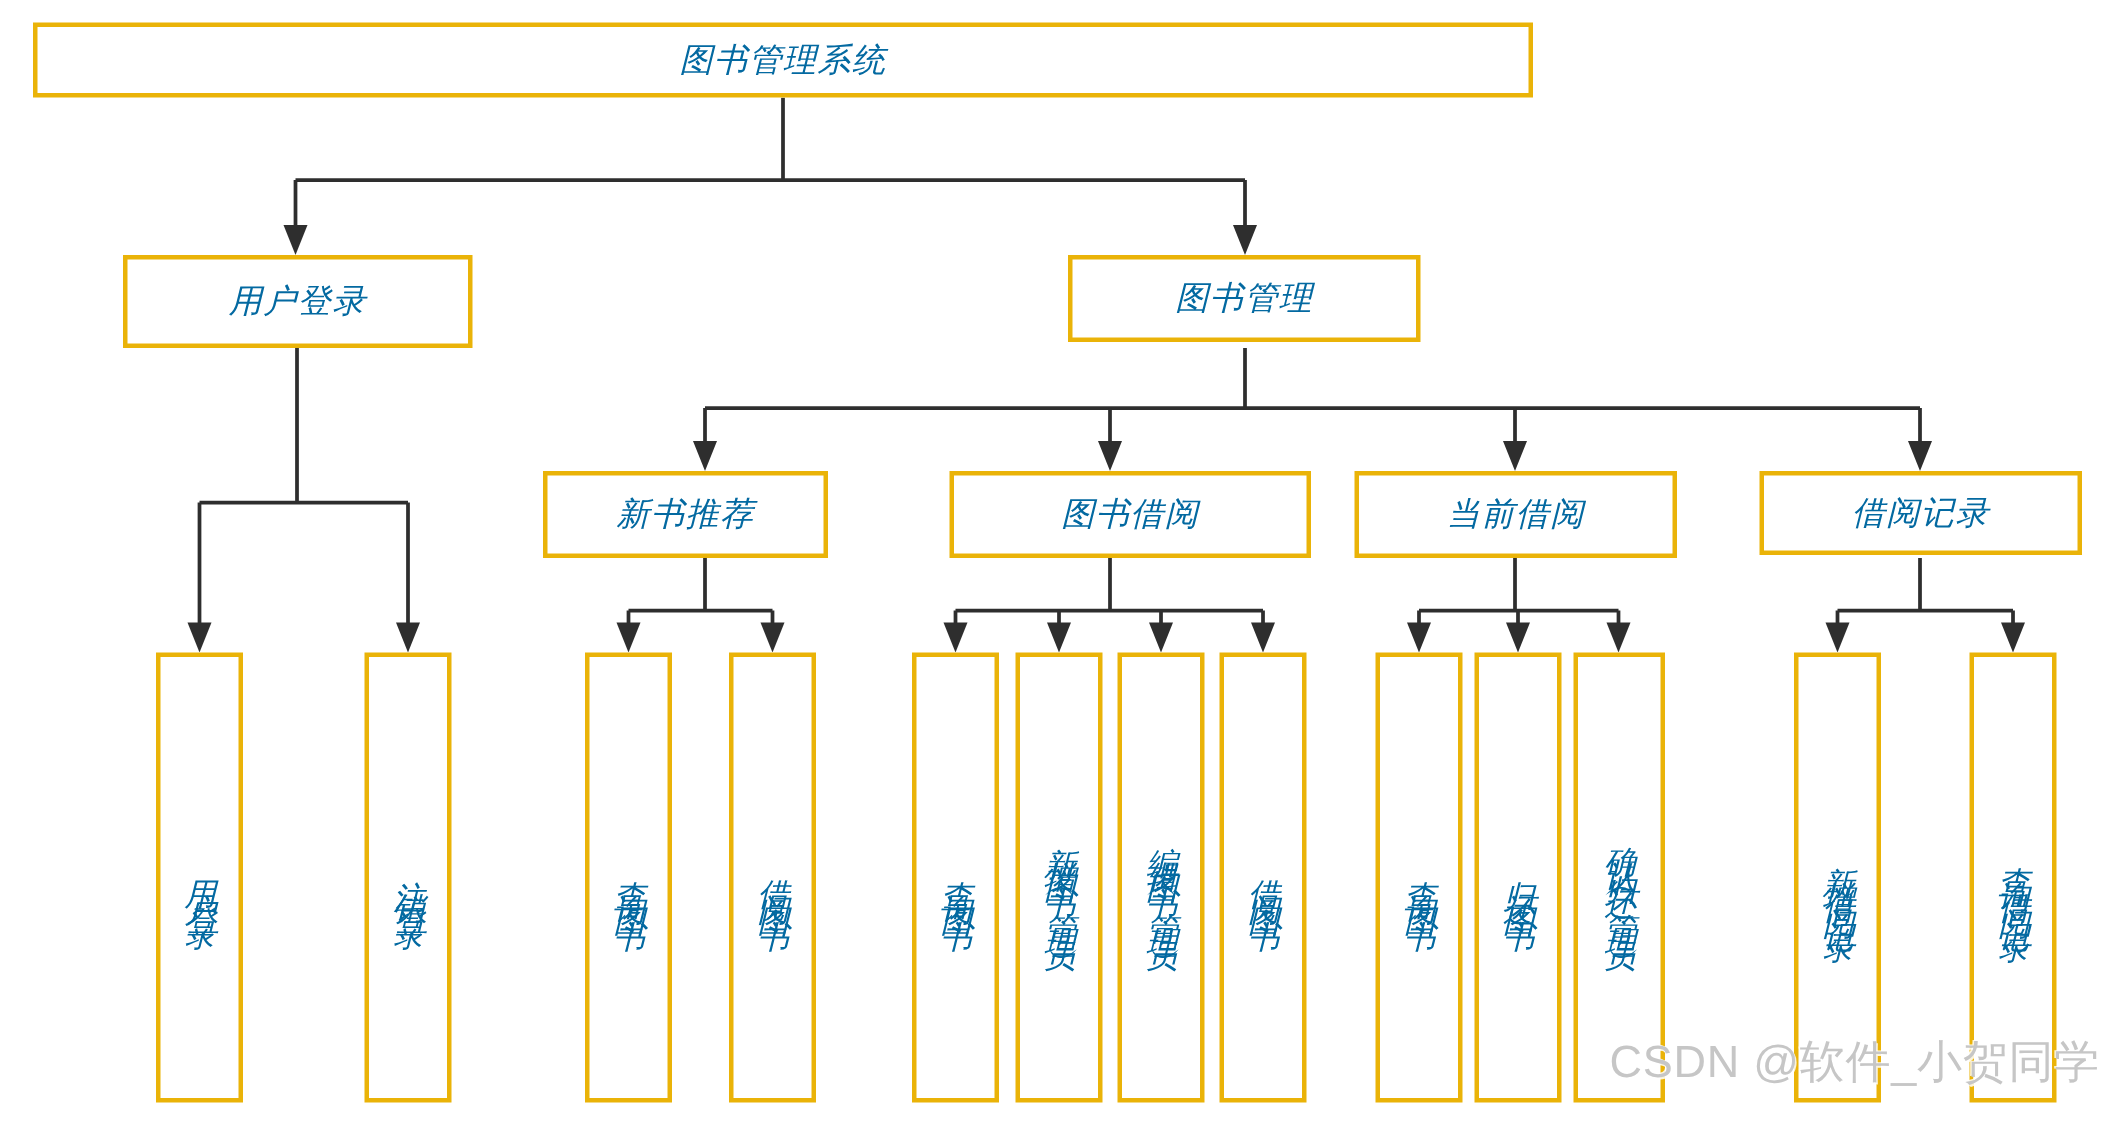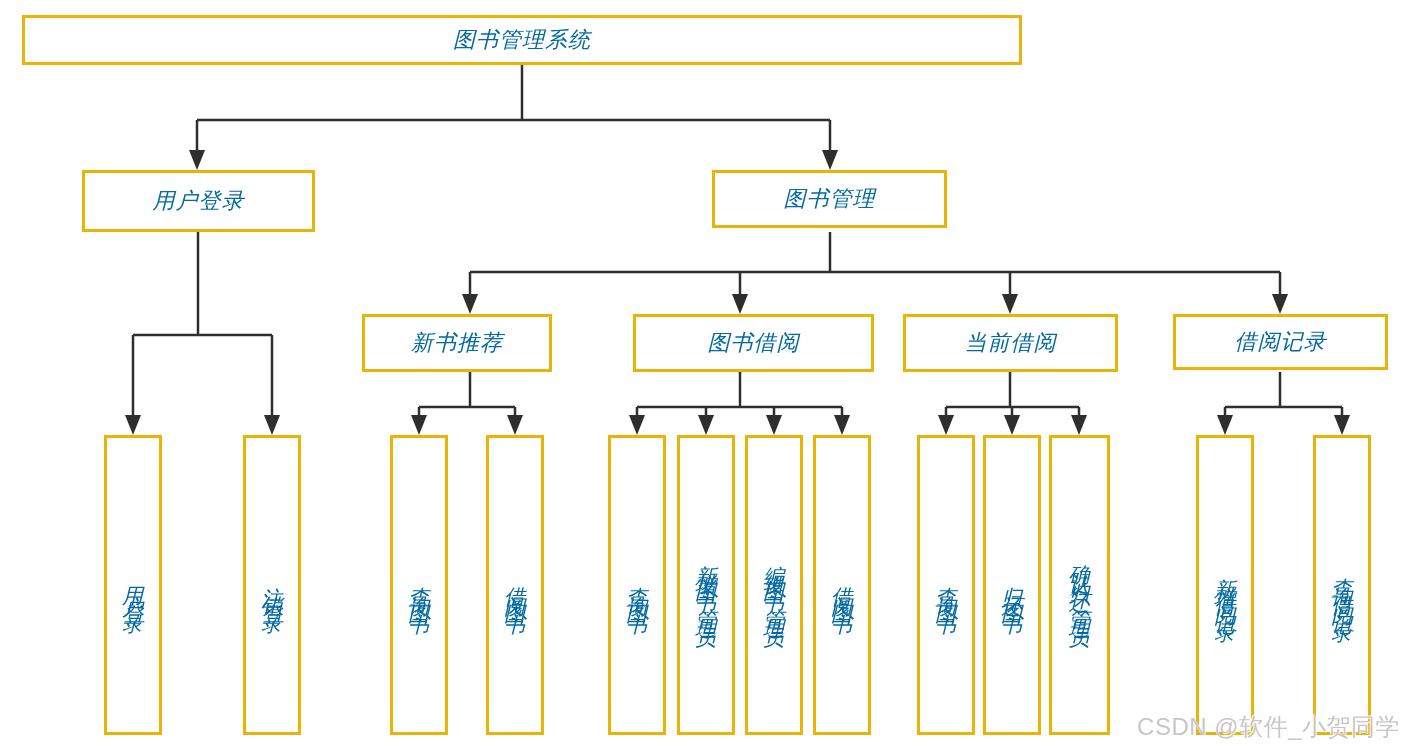--- a/index.html
+++ b/index.html
@@ -30,23 +30,23 @@
     writing-mode: vertical-rl;
     text-orientation: mixed;
     font-size: 21px;
     letter-spacing: 9px;
     line-height: 1;
     padding-top: 6px;
   }
   .watermark {
     position: absolute;
     right: 5px;
-    bottom: 4px;
+    bottom: 18px;
     z-index: 5;
-    font-size: 24px;
+    font-size: 30px;
     color: #c6c6c6;
     letter-spacing: 0.5px;
     text-shadow: 1px 1px 0 rgba(255,255,255,0.85), -1px -1px 0 rgba(255,255,255,0.85);
     white-space: nowrap;
   }
 </style>
 </head>
 <body>
 
 <div class="canvas">

